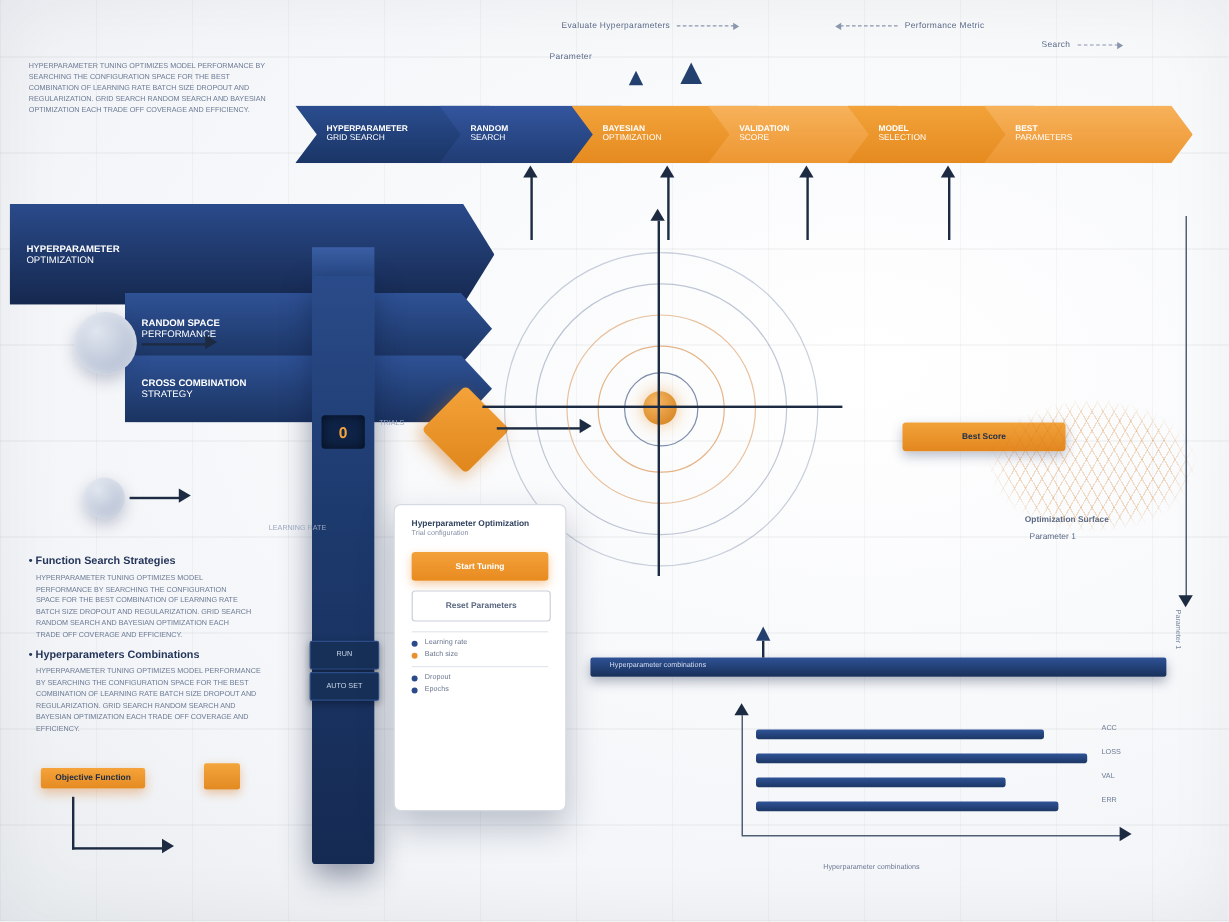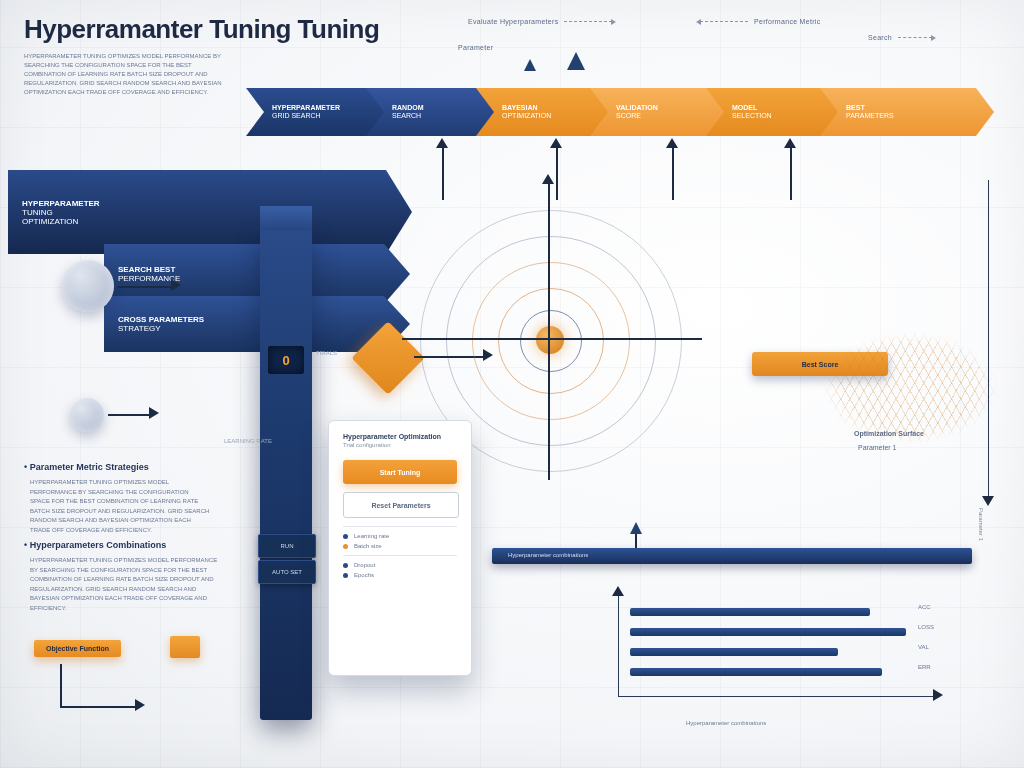--- a/index.html
+++ b/index.html
@@ -116,21 +116,20 @@
     color:#1d2c44;font-size:7px;font-weight:600;padding:5px 12px;border-radius:2px;
     box-shadow:0 4px 10px rgba(220,120,30,.4)}
 
   .blurcap{filter:blur(.3px)}
 </style>
 </head>
 <body>
 
 <div id="canvas">
 
-  <div class="title">Hyperramanter Tuning Tuning</div>
 
   <div class="mini blurcap" style="position:absolute;left:24px;top:52px;width:200px;line-height:1.5">HYPERPARAMETER TUNING OPTIMIZES MODEL PERFORMANCE BY SEARCHING THE CONFIGURATION SPACE FOR THE BEST COMBINATION OF LEARNING RATE BATCH SIZE DROPOUT AND REGULARIZATION. GRID SEARCH RANDOM SEARCH AND BAYESIAN OPTIMIZATION EACH TRADE OFF COVERAGE AND EFFICIENCY.</div>
 
   <div class="legend-top" style="left:468px">
     <span class="small">Evaluate Hyperparameters</span>
       <span class="dash-arrow"></span>
   </div>
   <div class="legend-top" style="left:700px">
     <span class="dash-arrow" style="transform:scaleX(-1)"></span>
       <span class="small">Performance Metric</span>
@@ -164,29 +163,28 @@
     <b class="blurcap">MODEL</b>
       <span class="blurcap">SELECTION</span>
     </div>
   <div class="chev orange2" style="left:820px;top:88px;width:130px">
     <b class="blurcap">BEST</b>
       <span class="blurcap">PARAMETERS</span>
     </div>
 
   <div class="bigbar" style="left:8px;top:170px;width:360px;height:64px">
     <b class="blurcap">HYPERPARAMETER</b>
-    <span class="blurcap">TUNING</span>
     <span class="blurcap">OPTIMIZATION</span>
   </div>
   <div class="bigbar narrow" style="left:104px;top:244px;width:262px;height:40px">
-    <b class="blurcap">SEARCH BEST</b>
+    <b class="blurcap">RANDOM SPACE</b>
       <span class="blurcap">PERFORMANCE</span>
   </div>
   <div class="bigbar narrow" style="left:104px;top:296px;width:262px;height:36px">
-    <b class="blurcap">CROSS PARAMETERS</b>
+    <b class="blurcap">CROSS COMBINATION</b>
       <span class="blurcap">STRATEGY</span>
   </div>
 
   <div class="pillar-cap"></div>
   <div class="pillar"></div>
   <div class="pillar-inset">
     <span>0</span>
   </div>
   <div class="mini" style="position:absolute;left:316px;top:350px;color:#98a5bd">TRIALS</div>
   <div class="pillar-btn" style="top:534px">RUN</div>
@@ -235,21 +233,21 @@
        mask:radial-gradient(ellipse 110px 70px at 50% 55%,#000 60%,transparent 80%)"></div>
 
   <div class="node" style="left:62px;top:260px"></div>
   <div class="arrow" style="left:118px;top:286px;width:56px;height:2px"></div>
   <div class="arrowhead" style="left:170px;top:280px;transform:rotate(90deg)"></div>
 
   <div class="node small" style="left:70px;top:398px"></div>
   <div class="arrow" style="left:108px;top:414px;width:44px;height:2px"></div>
   <div class="arrowhead" style="left:148px;top:408px;transform:rotate(90deg)"></div>
 
-  <div class="headline" style="left:24px;top:462px">• Parameter Metric Strategies</div>
+  <div class="headline" style="left:24px;top:462px">• Function Search Strategies</div>
   <div class="mini blurcap" style="position:absolute;left:30px;top:478px;width:180px;line-height:1.6">HYPERPARAMETER TUNING OPTIMIZES MODEL PERFORMANCE BY SEARCHING THE CONFIGURATION SPACE FOR THE BEST COMBINATION OF LEARNING RATE BATCH SIZE DROPOUT AND REGULARIZATION. GRID SEARCH RANDOM SEARCH AND BAYESIAN OPTIMIZATION EACH TRADE OFF COVERAGE AND EFFICIENCY.</div>
 
   <div class="headline" style="left:24px;top:540px">• Hyperparameters Combinations</div>
   <div class="mini blurcap" style="position:absolute;left:30px;top:556px;width:188px;line-height:1.6">HYPERPARAMETER TUNING OPTIMIZES MODEL PERFORMANCE BY SEARCHING THE CONFIGURATION SPACE FOR THE BEST COMBINATION OF LEARNING RATE BATCH SIZE DROPOUT AND REGULARIZATION. GRID SEARCH RANDOM SEARCH AND BAYESIAN OPTIMIZATION EACH TRADE OFF COVERAGE AND EFFICIENCY.</div>
 
   <div class="callout" style="left:34px;top:640px">Objective Function</div>
   <div class="arrow" style="left:60px;top:664px;width:2px;height:44px"></div>
   <div class="arrow" style="left:60px;top:706px;width:78px;height:2px"></div>
   <div class="arrowhead" style="left:134px;top:700px;transform:rotate(90deg)"></div>
 

